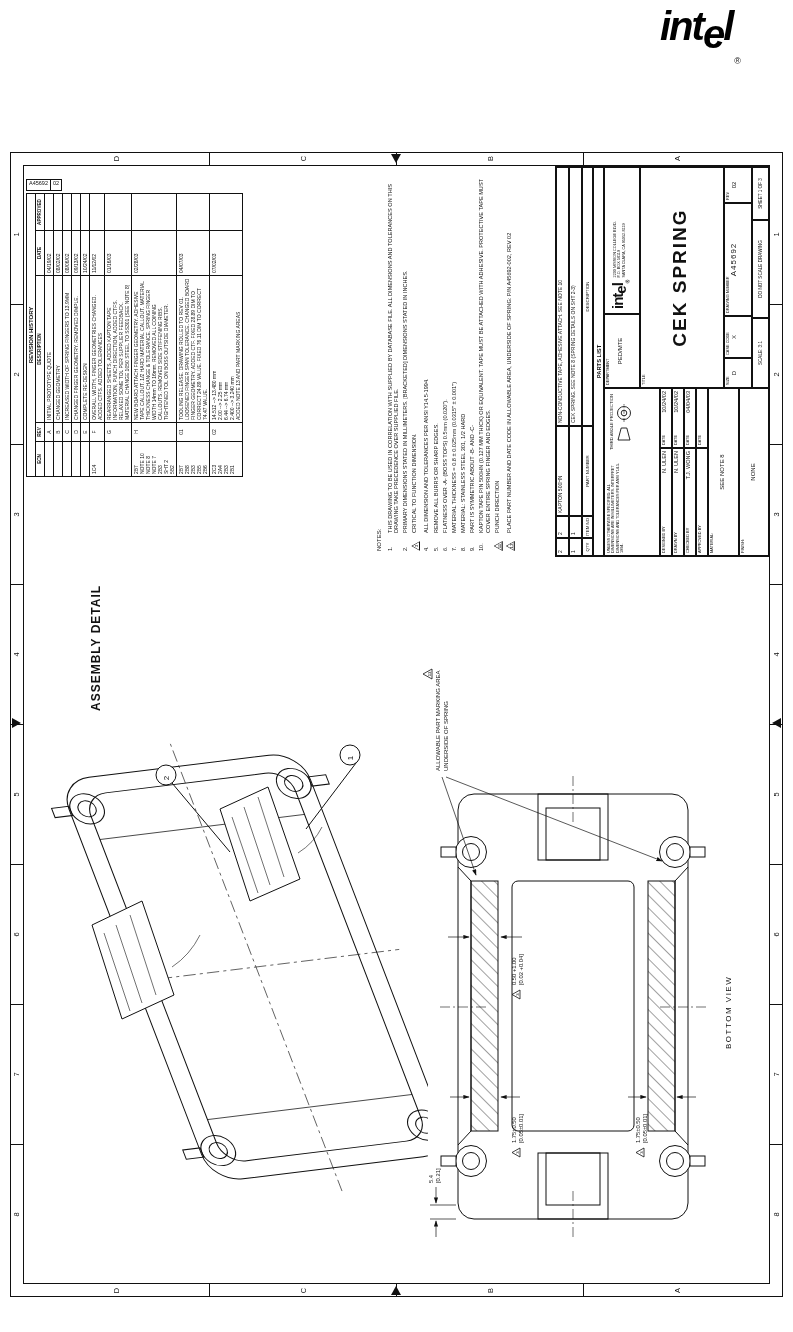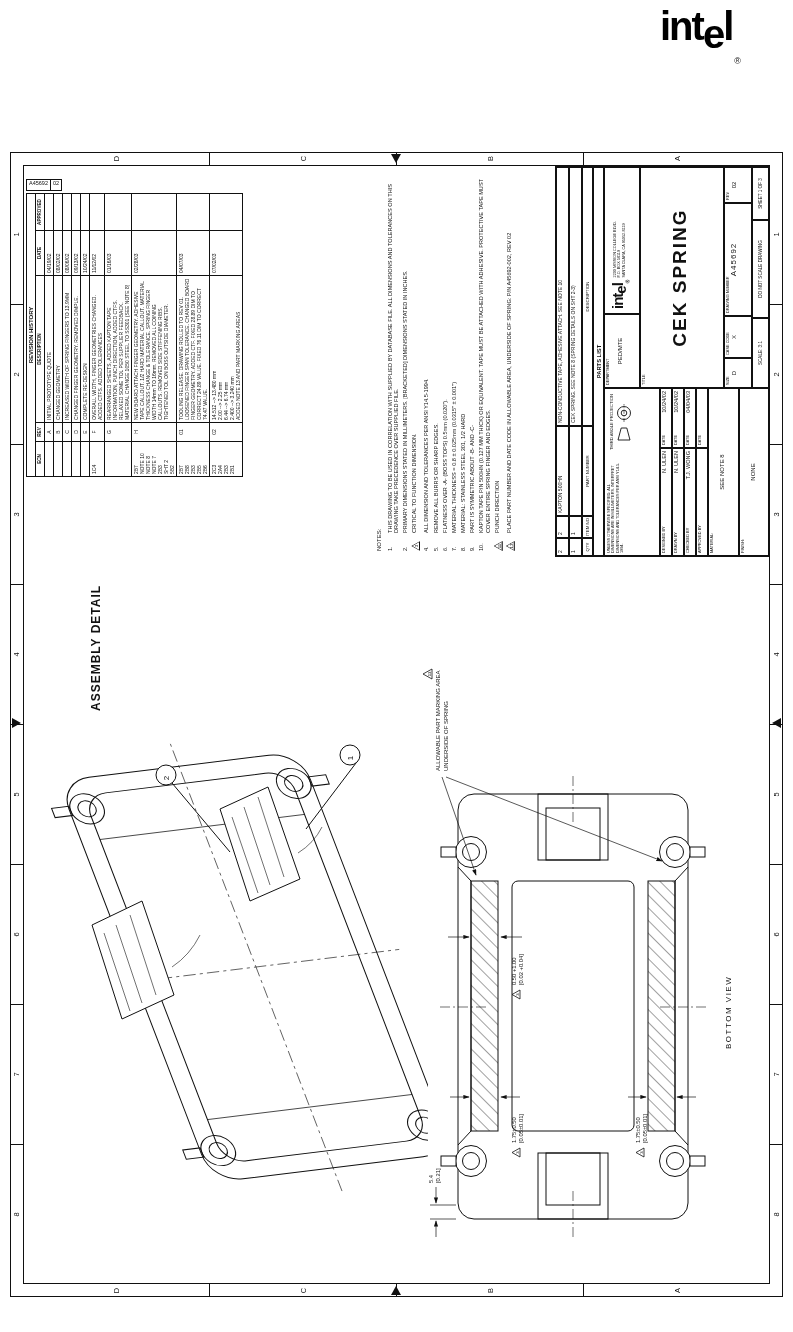--- a/index.html
+++ b/index.html
@@ -1,20 +1,20 @@
 <!DOCTYPE html>
 <html><head>
 <meta charset="utf-8">
 <style>
   html,body{margin:0;padding:0;background:#fff;}
   body{width:793px;height:1332px;position:relative;font-family:"Liberation Sans",sans-serif;color:#111;}
   svg{font-family:"Liberation Sans",sans-serif;}
   
   .page-logo{position:absolute;top:4px;left:660px;width:120px;height:52px;}
-  .page-logo .word{font-weight:bold;font-size:40px;letter-spacing:-2px;color:#000;}
+  .page-logo .word{font-weight:bold;font-size:40px;letter-spacing:-2px;color:#000;font-style:italic;}
   .page-logo .drop-e{position:relative;top:8px;}
   .page-logo .reg{font-size:9px;vertical-align:-24px;margin-left:2px;}
   
   .sheet{position:absolute;left:10px;top:152px;width:773px;height:1145px;}
   .landscape{position:absolute;left:0;top:0;width:1145px;height:773px;transform-origin:0 0;transform:translateY(1145px) rotate(-90deg);background:#fff;}
   .outerb{position:absolute;inset:0;border:1.2px solid #111;}
   .innerb{position:absolute;inset:13px;border:1.6px solid #111;}
   
   .zb-h{position:absolute;left:13px;right:13px;height:13px;display:flex;}
   .zb-h.top{top:0;} .zb-h.bot{bottom:0;}

